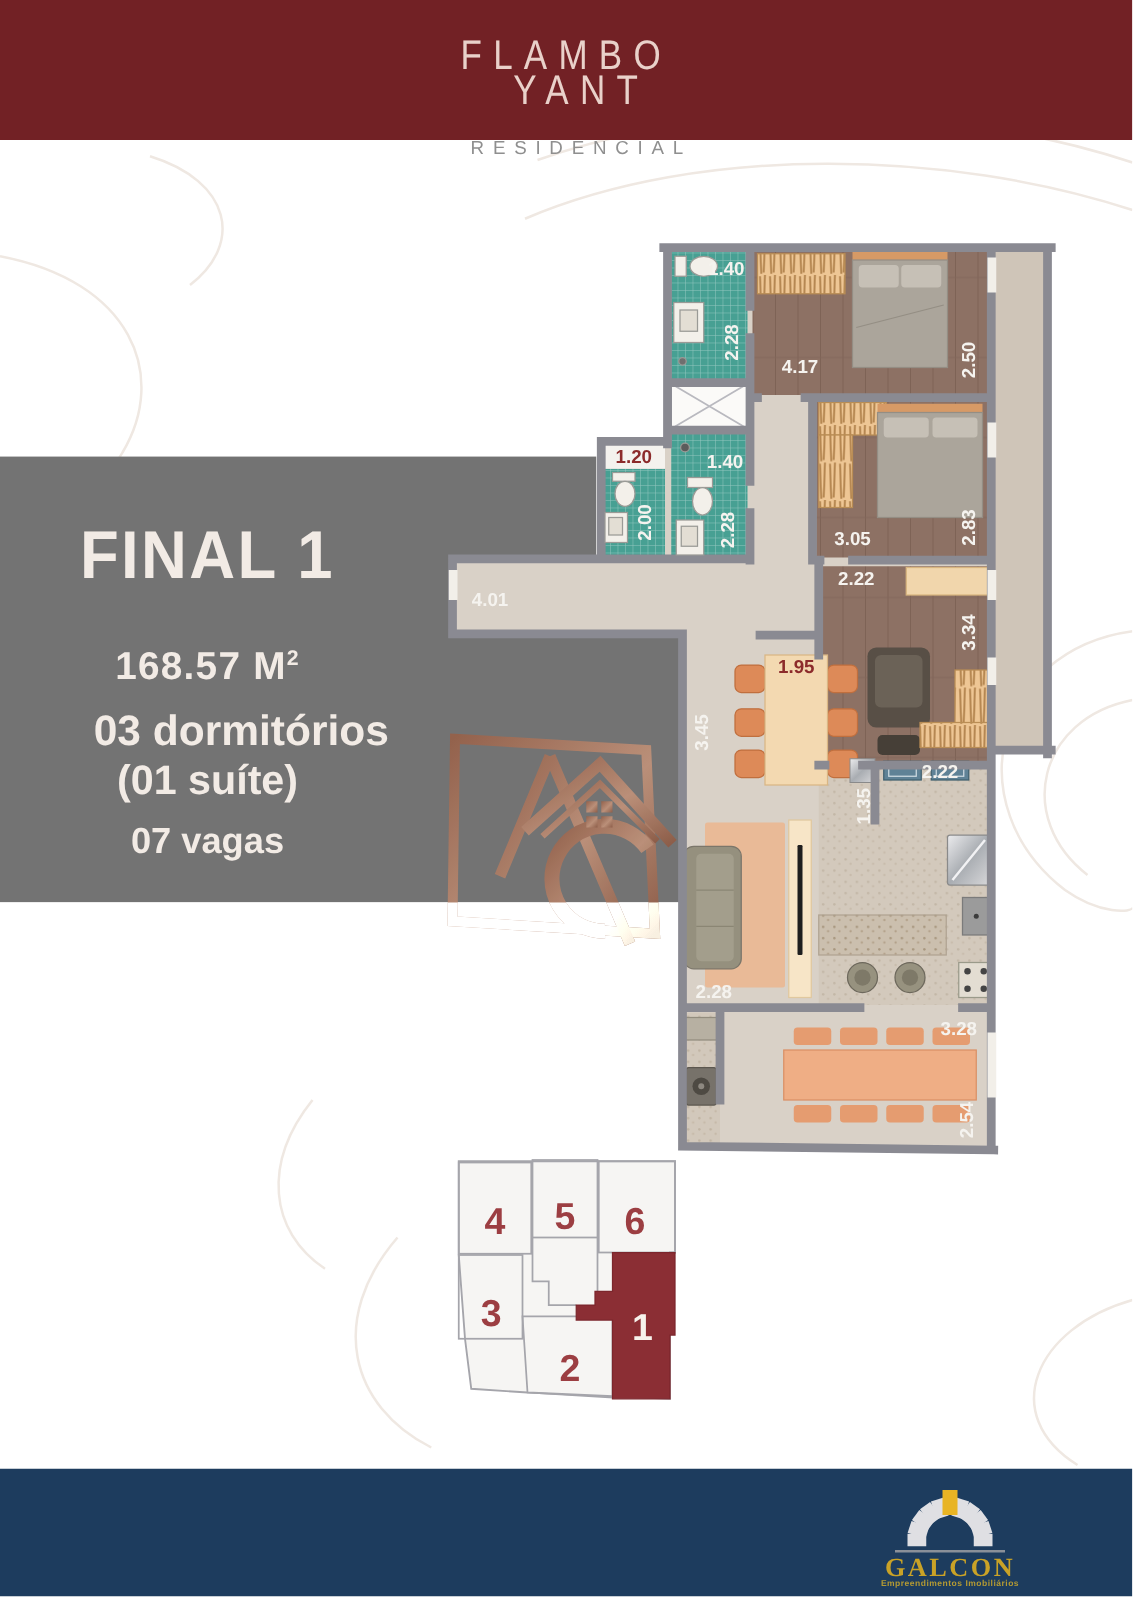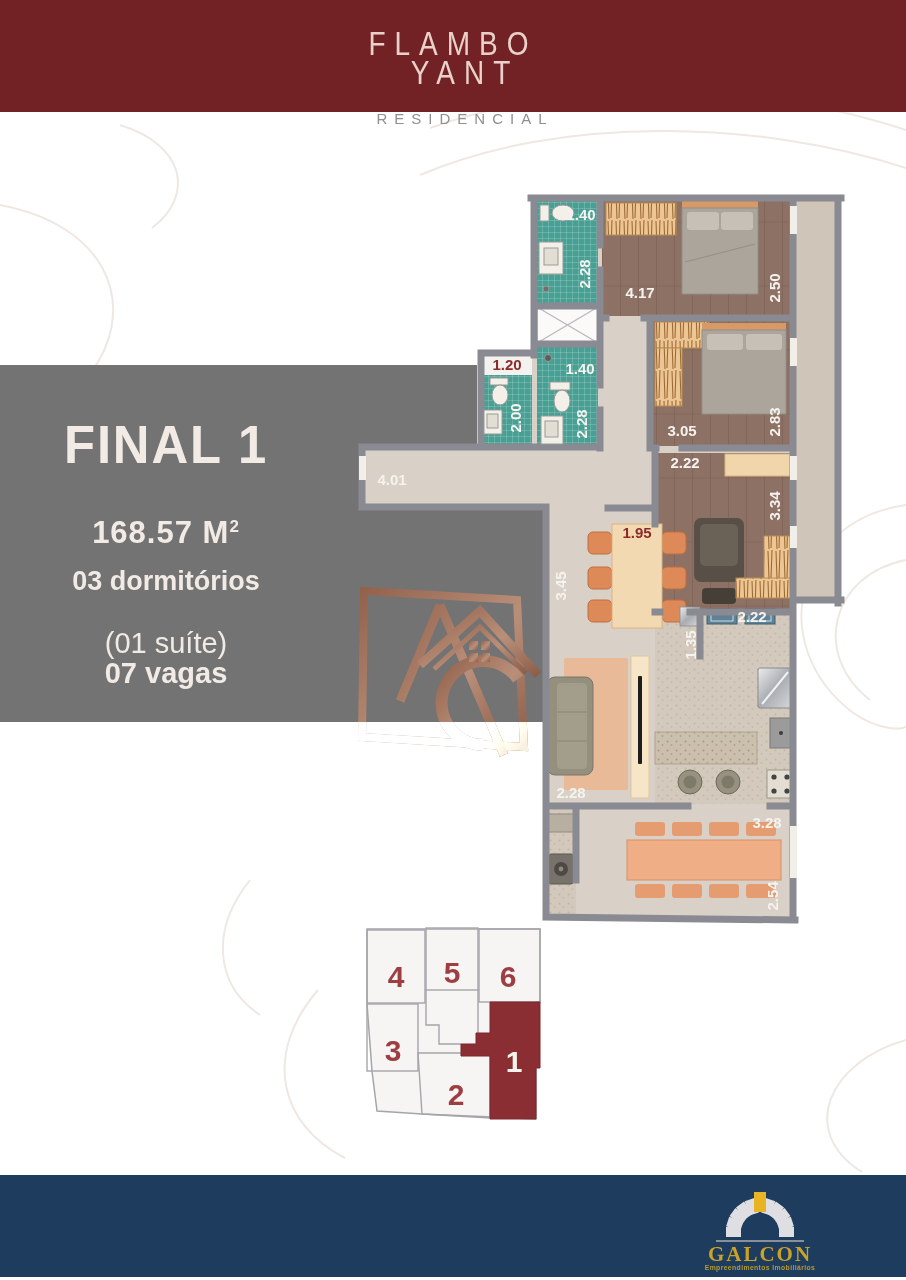--- a/index.html
+++ b/index.html
@@ -15,22 +15,22 @@
   .residencial{position:absolute;left:12px;top:110px;width:906px;text-align:center;color:#8f8f8f;
                font-size:15px;letter-spacing:7px;}
 
   
   .banner{position:absolute;left:0;top:365px;width:546px;height:357px;background:#737373;
           clip-path:polygon(0 0,477px 0,477px 82px,363px 82px,363px 142px,546px 142px,546px 357px,0 357px);}
   .banner .line{position:absolute;left:0;width:332px;text-align:center;color:#f2ebe5;}
   .b-title{top:48px;font-size:54px;font-weight:bold;letter-spacing:2px;transform:scaleX(.94);}
   .b-area{top:150px;font-size:31px;font-weight:bold;letter-spacing:1px;}
   .b-area sup{font-size:.55em;vertical-align:super;}
-  .b-l2{top:201px;font-size:27px;font-weight:bold;}
-  .b-l3{top:262px;font-size:29px;font-weight:normal;}
+  .b-l2{top:201px;font-size:34px;font-weight:bold;padding-left:27px;}
+  .b-l3{top:240px;font-size:33px;font-weight:bold;}
   .b-l4{top:292px;font-size:29px;font-weight:bold;}
 
   .plan{position:absolute;left:350px;top:190px;z-index:2;}
   .wm{position:absolute;left:352px;top:583px;z-index:3;opacity:.93;}
   .keyplan{position:absolute;left:360px;top:925px;}
 
   
   .footer{position:absolute;left:0;top:1175px;width:906px;height:102px;background:#1d3c5e;}
   .disclaimer{position:absolute;left:50px;top:27px;width:650px;color:#f2f2f2;
               font-size:13.3px;line-height:1.45;text-align:justify;}

